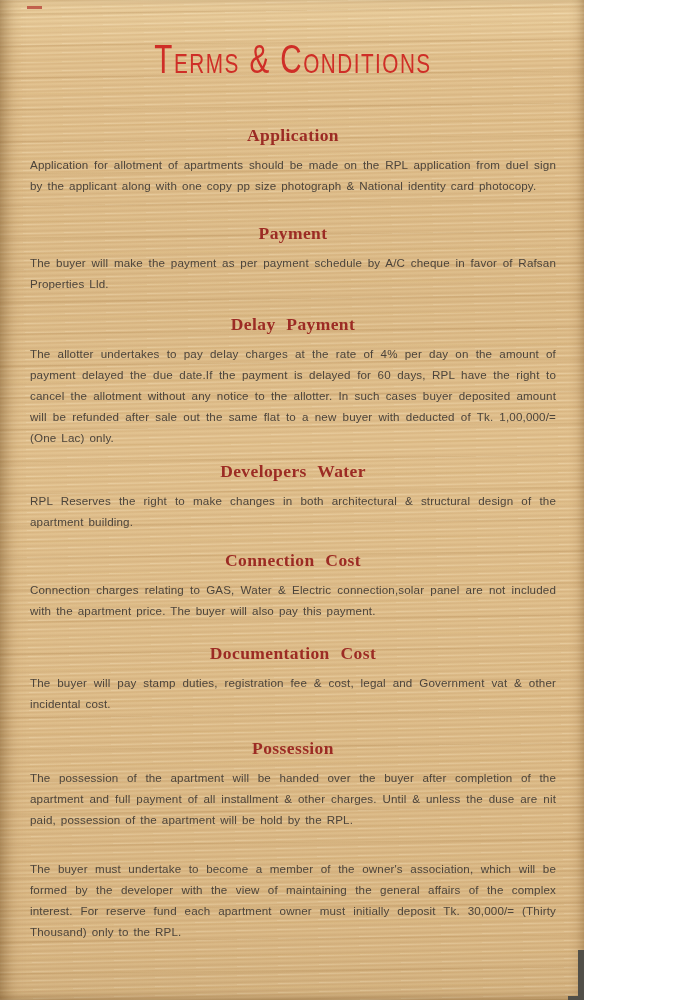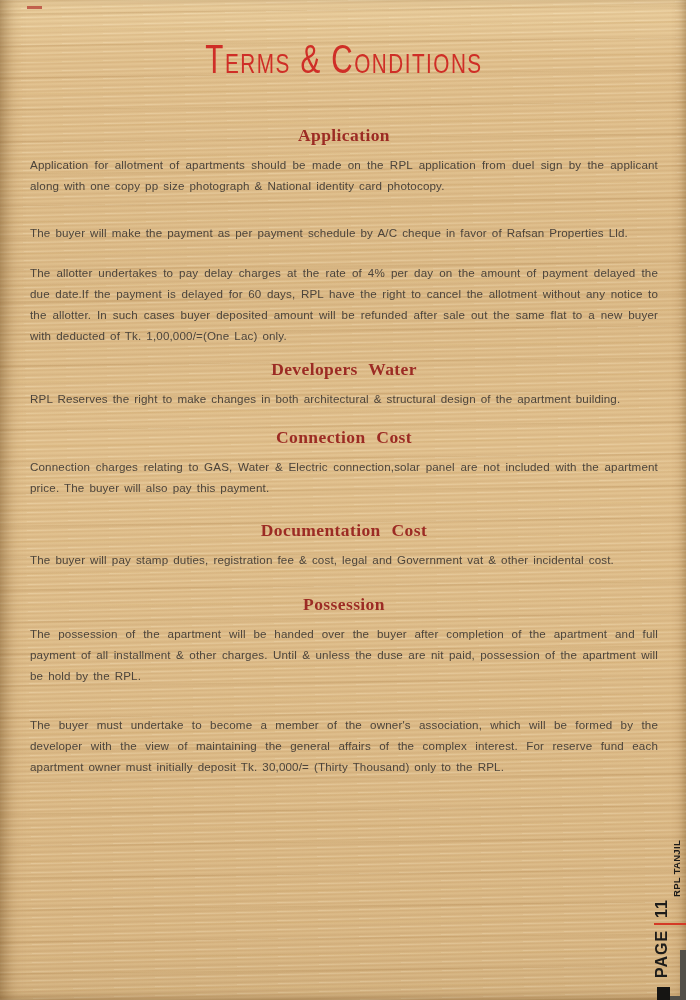--- a/index.html
+++ b/index.html
@@ -1,18 +1,18 @@
 <!DOCTYPE html>
 <html><head>
 <meta charset="utf-8">
 <style>
   html,body{margin:0;padding:0;}
   .page{
     position:relative;
-    width:686px;height:1000px;
+    width:584px;height:1000px;
     overflow:hidden;
     font-family:"Liberation Sans",sans-serif;
     background-color:#e0bf8e;
     background-image:
       repeating-linear-gradient(178.6deg,
         rgba(255,242,206,0.28) 0px,
         rgba(198,156,96,0.25) 2px,
         rgba(240,216,162,0.20) 4px,
         rgba(182,138,78,0.16) 7px,
         rgba(246,224,172,0.22) 9px),
@@ -110,24 +110,26 @@
 
   <div class="content">
     <h1 class="title">Terms &amp; Conditions</h1>
 
     <section class="section sec-1">
       <h2>Application</h2>
       <p>Application for allotment of apartments should be made on the RPL application from duel sign by the applicant along with one copy pp size photograph &amp; National identity card photocopy.</p>
     </section>
 
     <section class="section sec-2">
+      <h2>Payment</h2>
       <p>The buyer will make the payment as per payment schedule by A/C cheque in favor of Rafsan Properties Lld.</p>
     </section>
 
     <section class="section sec-3">
+      <h2>Delay Payment</h2>
       <p>The allotter undertakes to pay delay charges at the rate of 4% per day on the amount of payment delayed the due date.If the payment is delayed for 60 days, RPL have the right to cancel the allotment without any notice to the allotter. In such cases buyer deposited amount will be refunded after sale out the same flat to a new buyer with deducted of Tk. 1,00,000/=(One Lac) only.</p>
     </section>
 
     <section class="section sec-4">
       <h2>Developers Water</h2>
       <p>RPL Reserves the right to make changes in both architectural &amp; structural design of the apartment building.</p>
     </section>
 
     <section class="section sec-5">
       <h2>Connection Cost</h2>

